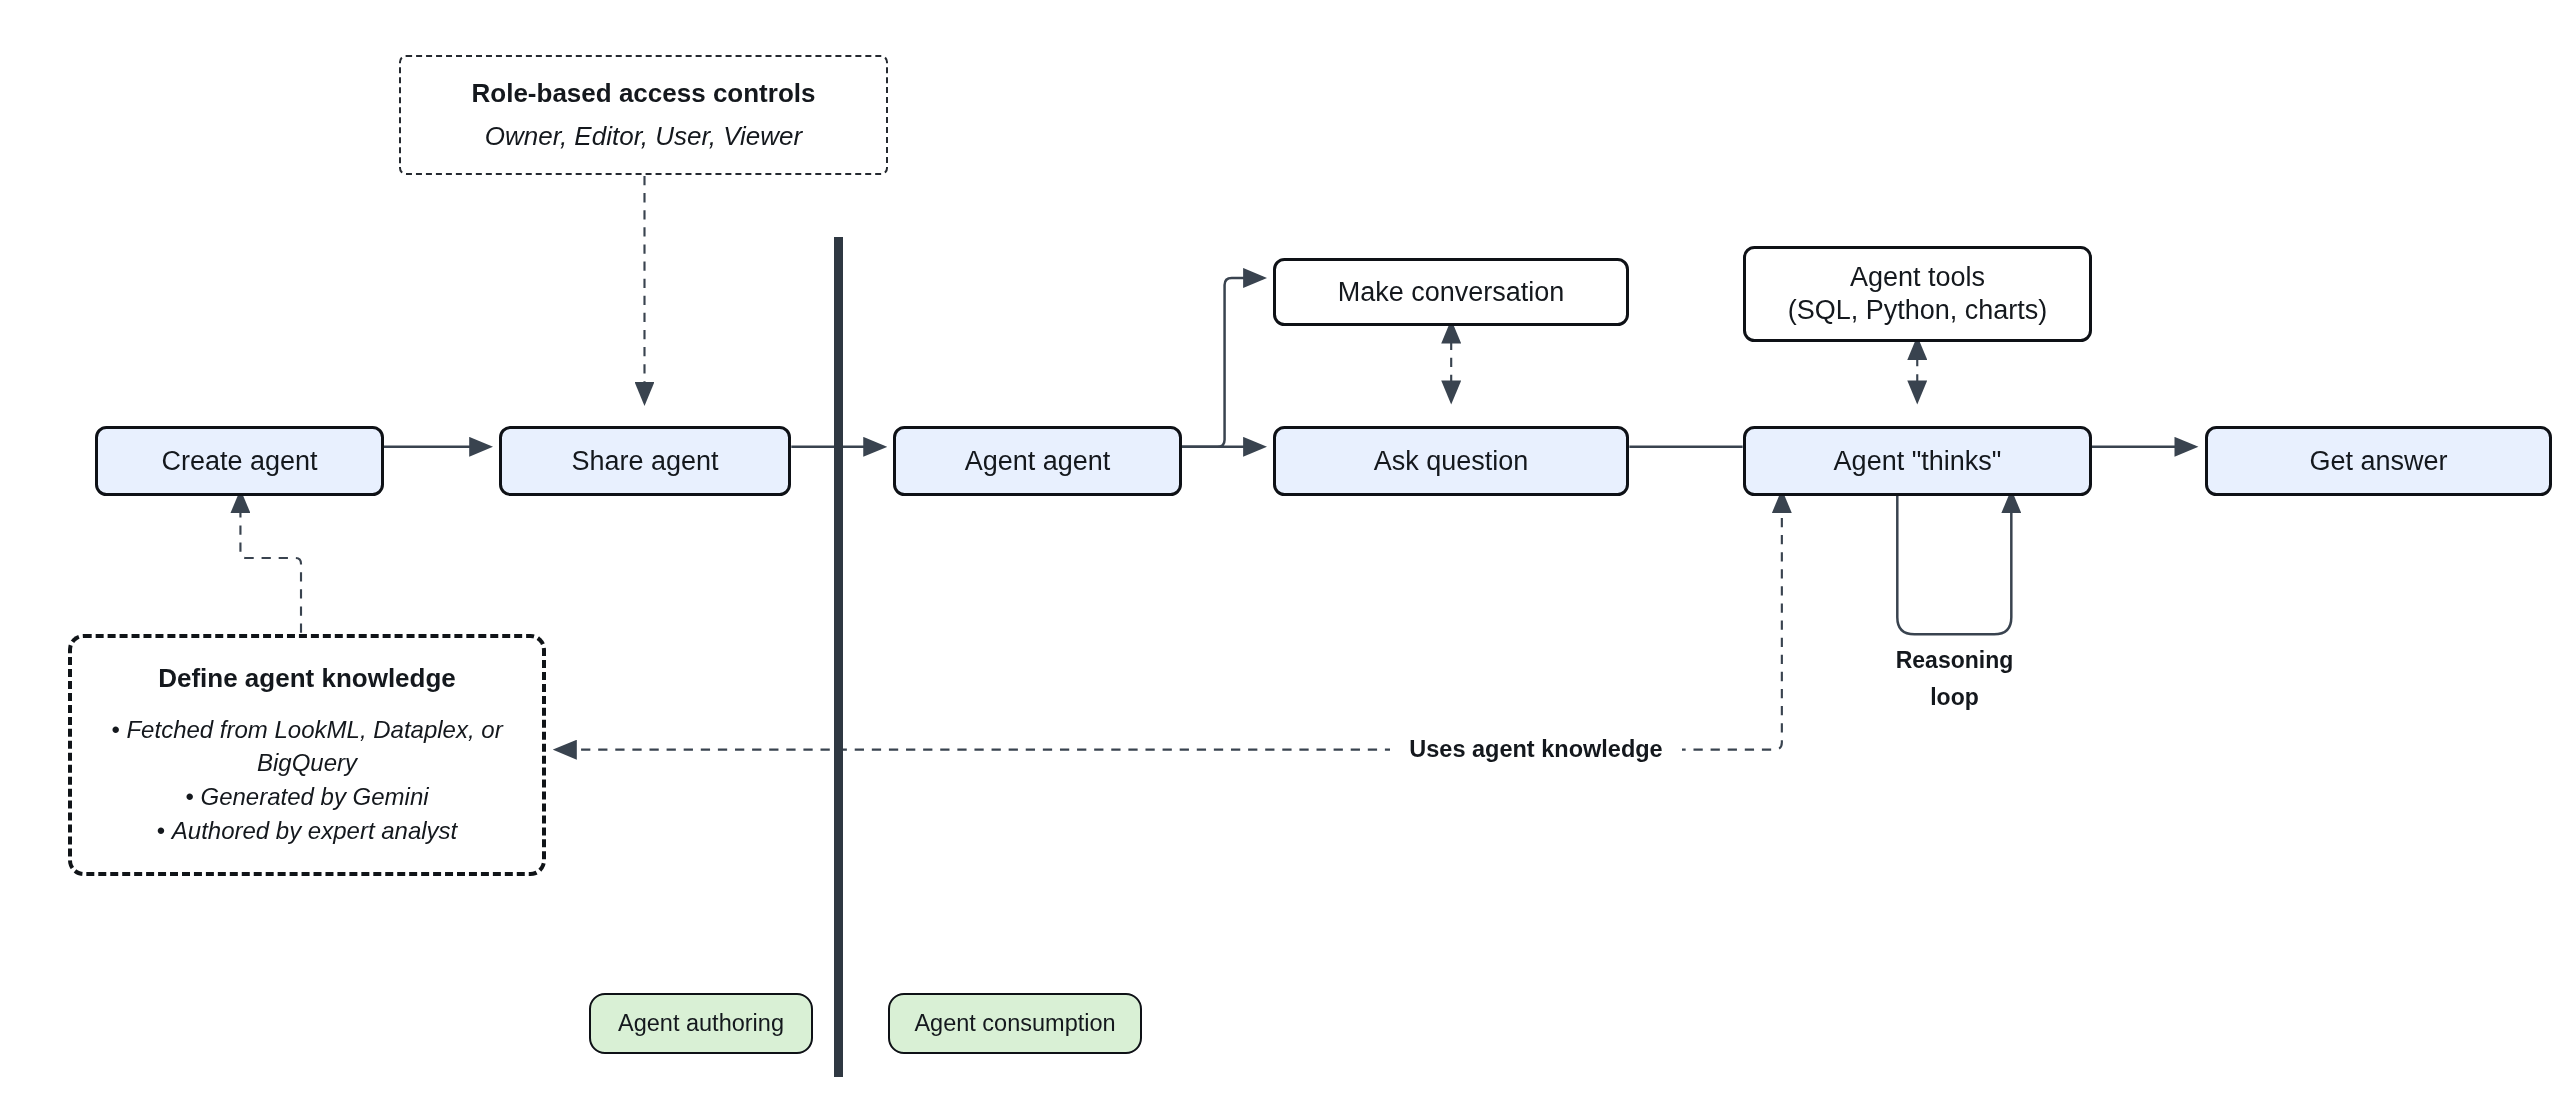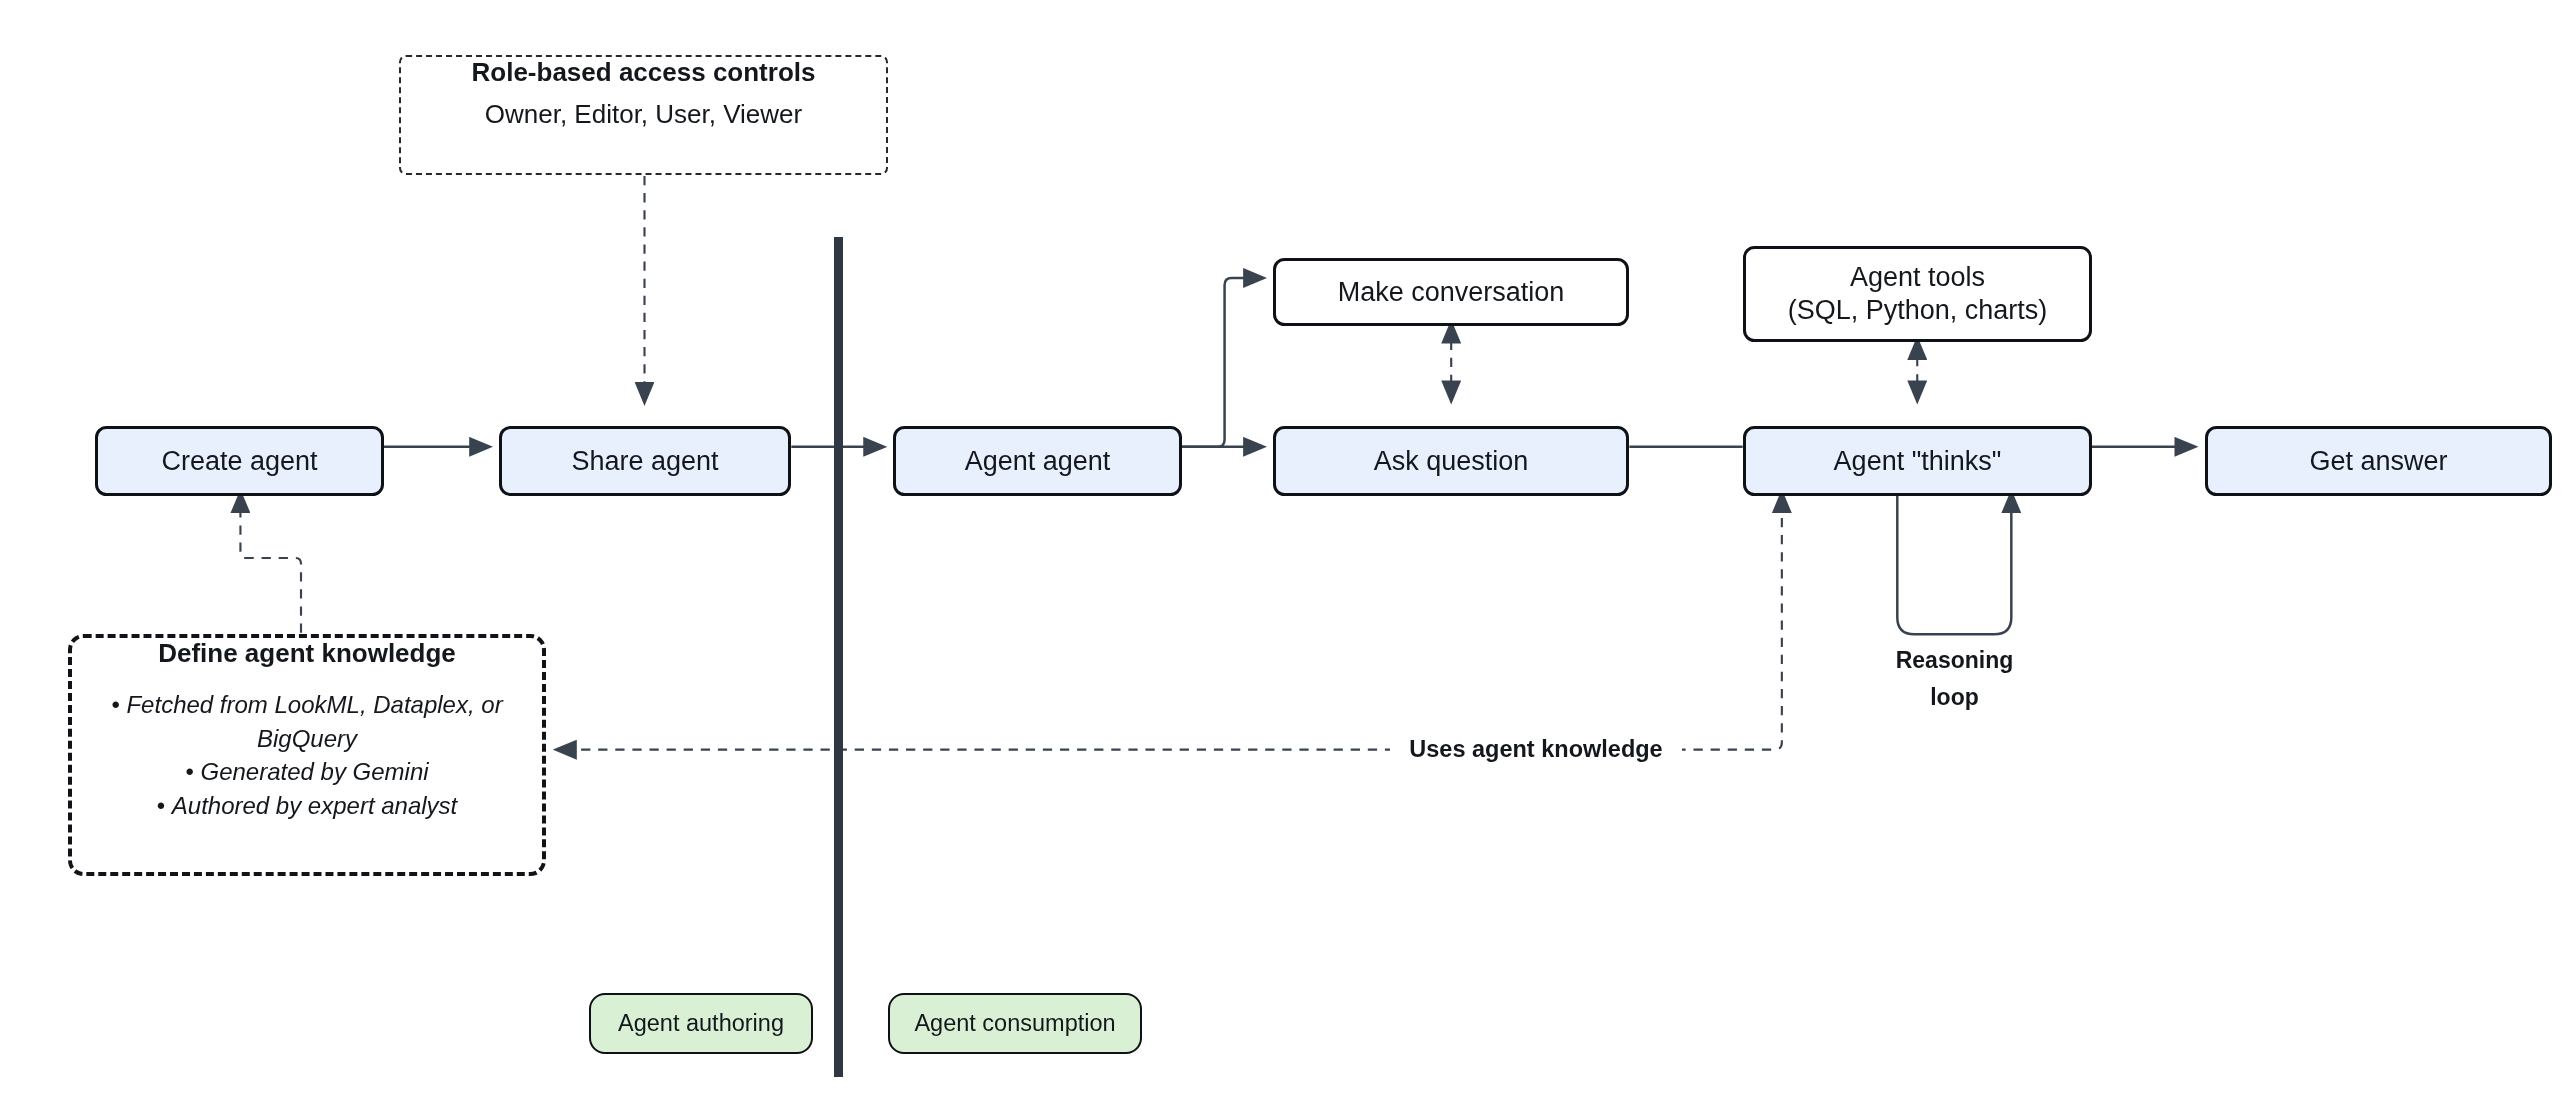--- a/index.html
+++ b/index.html
@@ -17,27 +17,27 @@
     font-family:"Liberation Sans",sans-serif;color:var(--text-dark);overflow:hidden;
   }
   .edges{position:absolute;left:0;top:0;width:2576px;height:1106px;color:var(--line-slate);}
   .node{
     position:absolute;display:flex;align-items:center;justify-content:center;text-align:center;
     background:var(--node-fill-blue);border:3.6px solid var(--border-dark);border-radius:11.4px;
     font-size:27px;line-height:1.22;box-sizing:border-box;margin-top:14px;
   }
   .node.white{background:var(--node-fill-white);}
   .note{
-    position:absolute;display:flex;flex-direction:column;align-items:center;
+    position:absolute;display:flex;flex-direction:column;align-items:center;justify-content:center;
     text-align:center;background:var(--node-fill-white);box-sizing:border-box;
   }
   .note.fine-dash{border:2.1px dashed #24292f;border-radius:7.1px;}
   .note.heavy-dash{border:4.3px dashed #101418;border-radius:15.7px;}
   .note-title{font-weight:bold;font-size:26px;margin-bottom:11.4px;}
-  .note-sub{font-size:26px;}
+  .note-sub{font-style:italic;font-size:26px;}
   .bullets{font-style:italic;font-size:24px;line-height:1.4;padding:0 20px;}
   .bullet-line::before{content:"•  ";font-style:normal;}
   .zone{
     position:absolute;display:flex;align-items:center;justify-content:center;text-align:right;
     background:var(--zone-fill-green);border:2.9px solid var(--border-dark);border-radius:16px;
     font-size:23.5px;box-sizing:border-box;
   }
   .divider{position:absolute;left:834px;top:237px;width:8.6px;height:840px;background:#2f3842;}
   .edge-label{
     position:absolute;font-weight:bold;font-size:23.5px;text-align:center;

